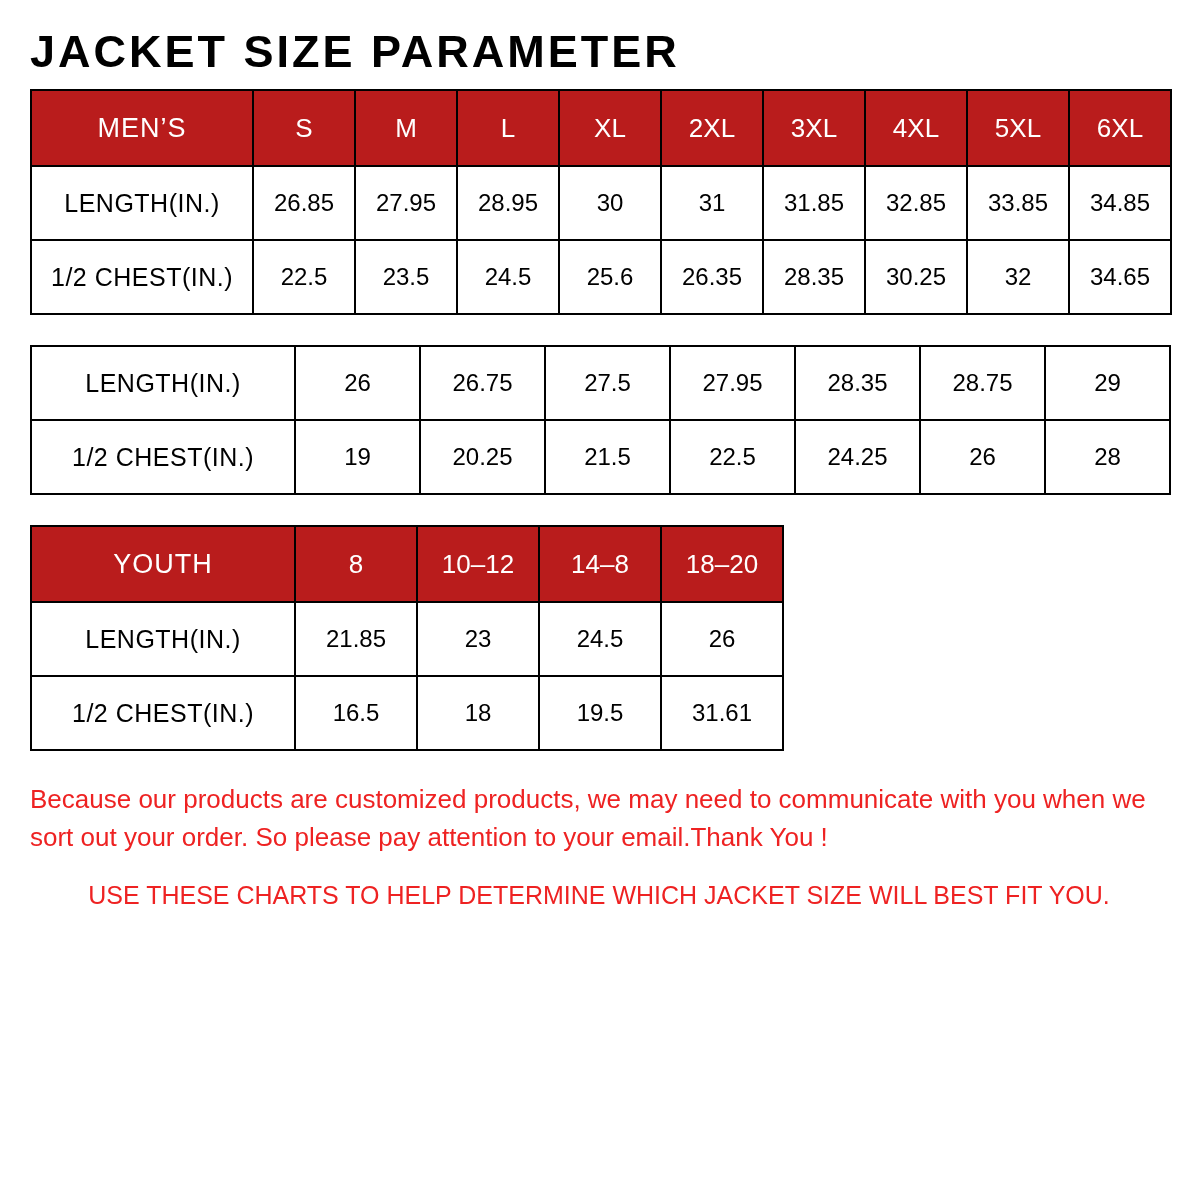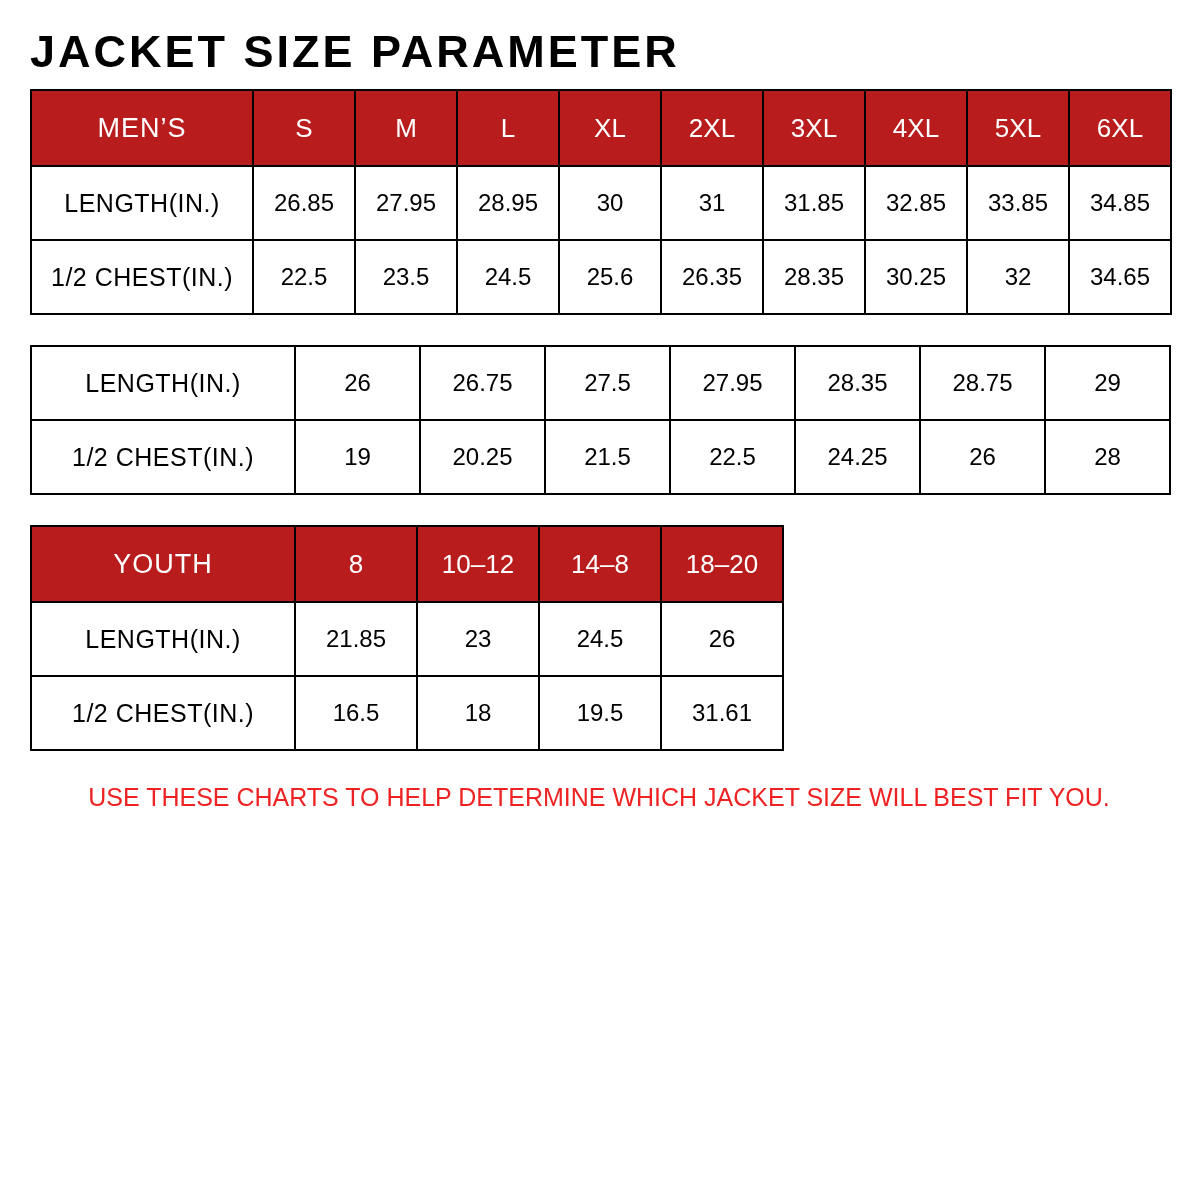--- a/index.html
+++ b/index.html
@@ -218,15 +218,16 @@
       <tr>
         <td class="rowlabel">1/2 CHEST(IN.)</td>
         <td>16.5</td>
         <td>18</td>
         <td>19.5</td>
         <td>31.61</td>
       </tr>
     </tbody>
   </table>
 
+  <p class="note-bottom-1">Because our products are customized products, we may need to communicate with you when we sort out your order. So please pay attention to your email.Thank You !</p>
   <p class="note-bottom-2">USE THESE CHARTS TO HELP DETERMINE WHICH JACKET SIZE WILL BEST FIT YOU.</p>
 
 </div>
 
 </body></html>

